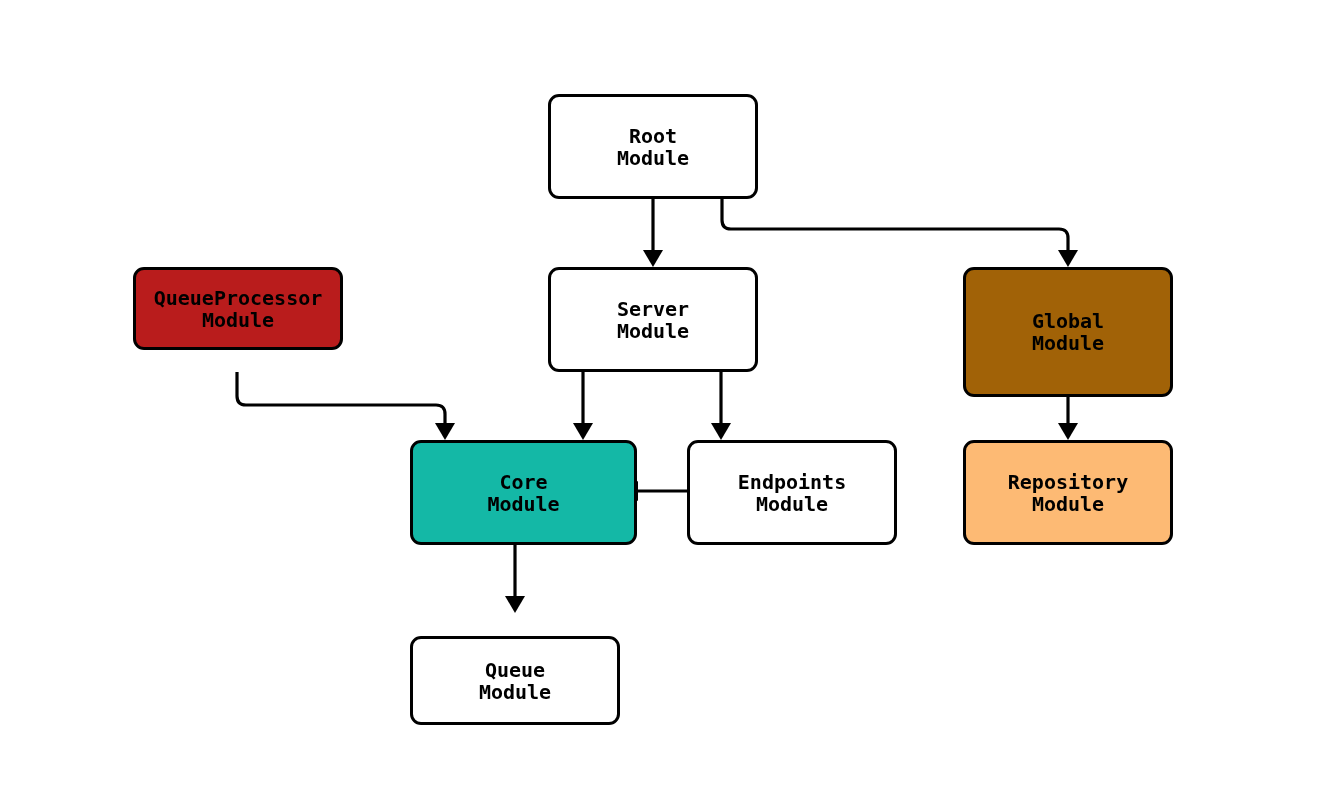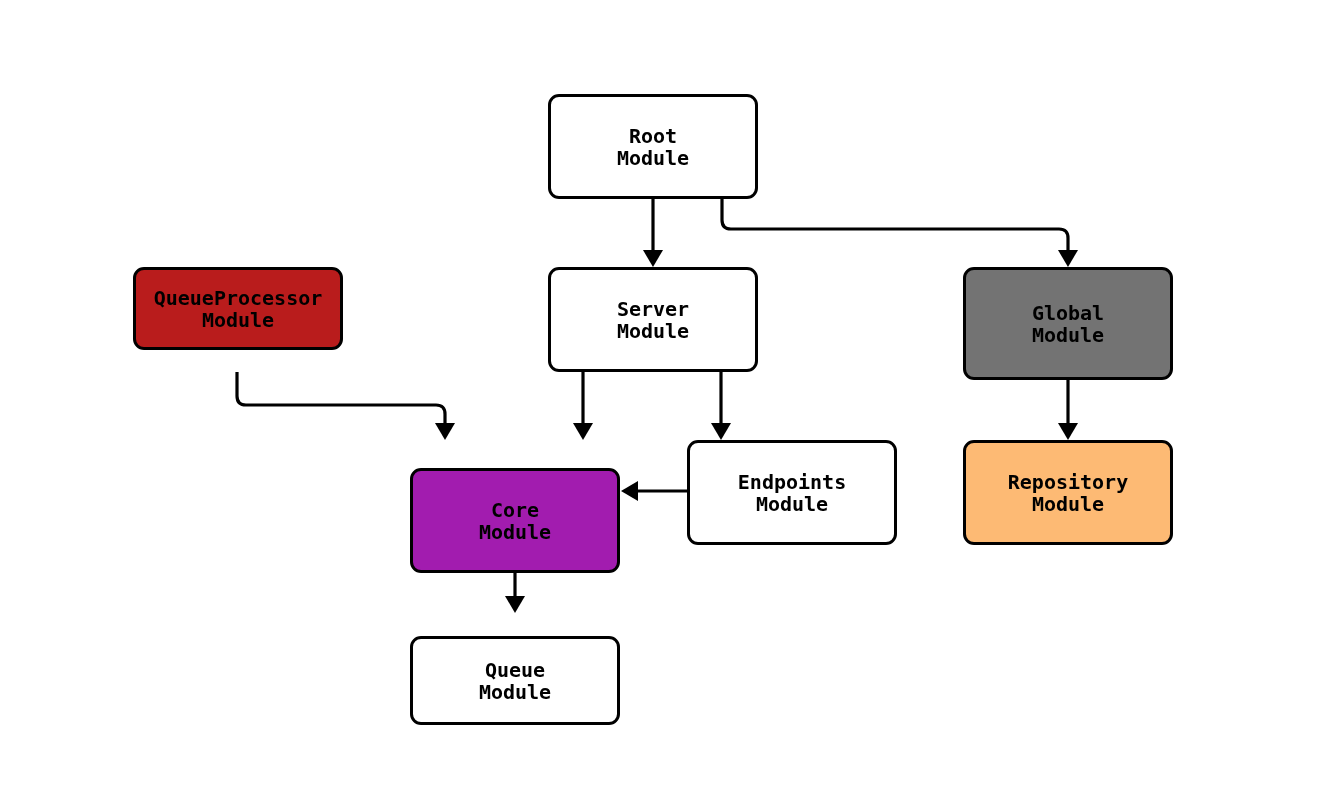--- a/index.html
+++ b/index.html
@@ -86,26 +86,26 @@
   <div class="node" style="left: 133px; top: 267px; width: 210px; height: 83px; border-color: rgb(0, 0, 0); background: #b91c1c;">
     <span class="node-line">QueueProcessor</span>
     <span class="node-line">Module</span>
   </div>
 
   <div class="node" style="left: 548px; top: 267px; width: 210px; height: 105px; border-color: rgb(0, 0, 0); background: rgb(255, 255, 255);">
     <span class="node-line">Server</span>
     <span class="node-line">Module</span>
   </div>
 
-  <div class="node" style="left: 963px; top: 267px; width: 210px; height: 113px; border-color: rgb(0, 0, 0); background: #737373;">
+  <div class="node" style="left: 963px; top: 267px; width: 210px; height: 130px; border-color: rgb(0, 0, 0); background: #a16207;">
     <span class="node-line">Global</span>
     <span class="node-line">Module</span>
   </div>
 
-  <div class="node" style="left: 410px; top: 440px; width: 210px; height: 105px; border-color: rgb(0, 0, 0); background: #a21caf; margin-top: 28px;">
+  <div class="node" style="left: 410px; top: 440px; width: 227px; height: 105px; border-color: rgb(0, 0, 0); background: #14b8a6;">
     <span class="node-line">Core</span>
     <span class="node-line">Module</span>
   </div>
 
   <div class="node" style="left: 687px; top: 440px; width: 210px; height: 105px; border-color: rgb(0, 0, 0); background: rgb(255, 255, 255);">
     <span class="node-line">Endpoints</span>
     <span class="node-line">Module</span>
   </div>
 
   <div class="node" style="left: 963px; top: 440px; width: 210px; height: 105px; border-color: rgb(0, 0, 0); background: #fdba74;">

